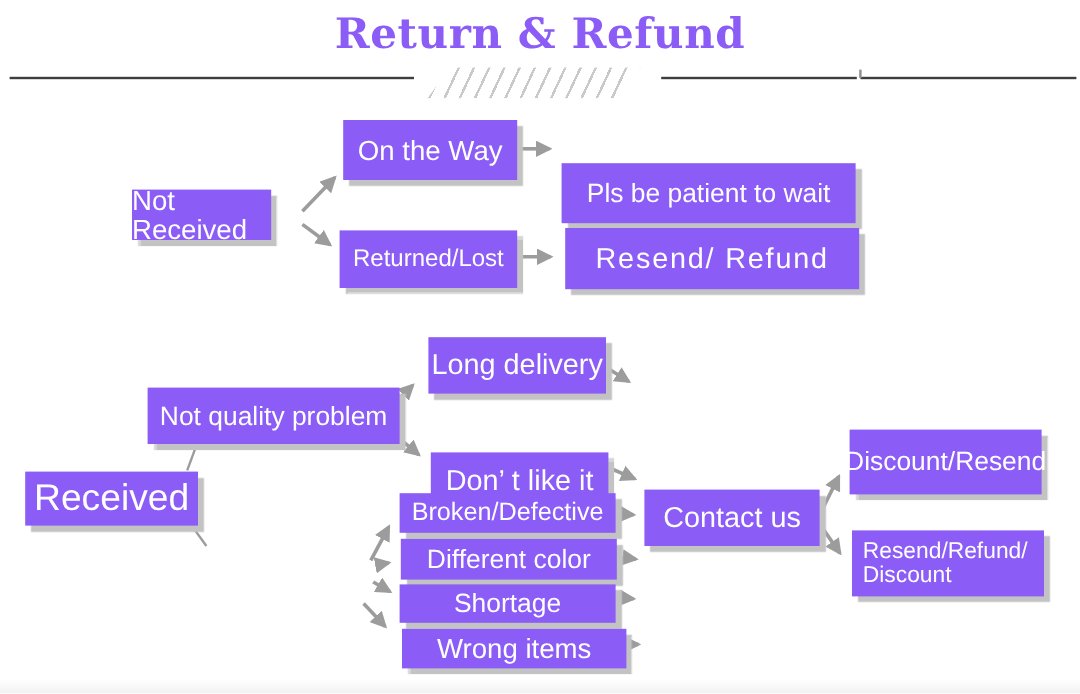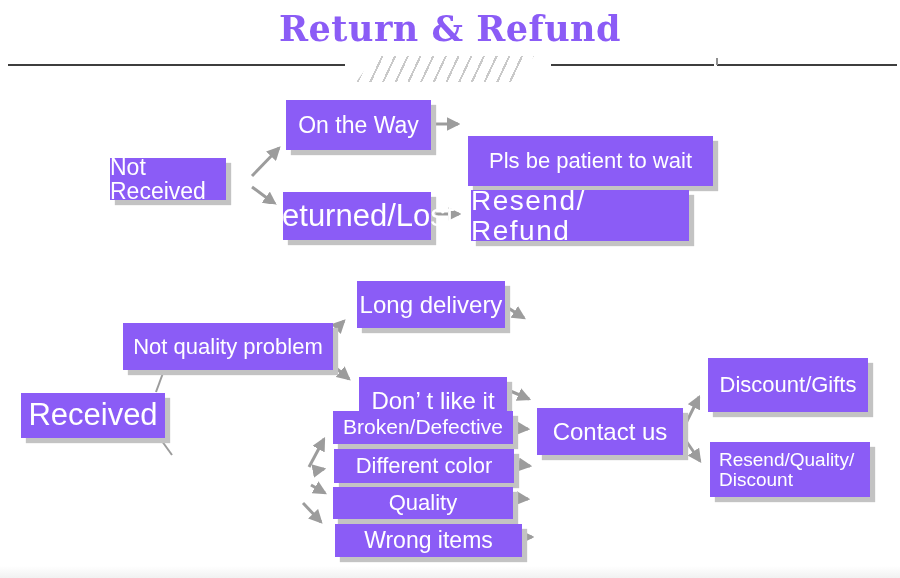--- a/index.html
+++ b/index.html
@@ -57,22 +57,22 @@
     justify-content: center;
     box-shadow: 5px 5px 1px #c3c3c3;
     line-height: 1.05;
     white-space: pre-line;
     font-size: 22px;
   }
 
   .n-not-received   { left: 110px; top: 158px; width: 116px; height: 42px; font-size: 23px; }
   .n-on-the-way     { left: 286px; top: 100px; width: 145px; height: 50px; font-size: 23px; }
   .n-pls-wait       { left: 468px; top: 100px; width: 245px; height: 50px; font-size: 22px; margin-top: 36px; }
-  .n-returned-lost  { left: 283px; top: 192px; width: 148px; height: 48px; font-size: 31px; }
-  .n-resend-refund  { left: 471px; top: 190px; width: 218px; height: 51px; font-size: 28px; letter-spacing: 1.5px; }
+  .n-returned-lost  { left: 283px; top: 192px; width: 148px; height: 48px; font-size: 20px; }
+  .n-resend-refund  { left: 471px; top: 190px; width: 245px; height: 51px; font-size: 24px; letter-spacing: 1.5px; }
 
   .n-received       { left: 21px;  top: 393px; width: 144px; height: 45px; font-size: 31px; text-align: center; }
   .n-not-quality    { left: 123px; top: 323px; width: 210px; height: 47px; font-size: 22px; }
   .n-quality        { left: 123px; top: 455px; width: 188px; height: 52px; font-size: 24px; }
   .n-long-delivery  { left: 357px; top: 281px; width: 148px; height: 47px; font-size: 24px; }
   .n-dont-like      { left: 359px; top: 357px; width: 148px; height: 47px; font-size: 24px; margin-top: 20px; }
   .n-broken         { left: 333px; top: 411px; width: 180px; height: 33px; font-size: 21px; text-align: right; }
   .n-different      { left: 334px; top: 449px; width: 180px; height: 34px; font-size: 22px; }
   .n-shortage       { left: 333px; top: 487px; width: 180px; height: 32px; font-size: 22px; }
   .n-wrong-items    { left: 335px; top: 524px; width: 187px; height: 33px; font-size: 23px; }
@@ -139,21 +139,21 @@
   <div class="node n-pls-wait">Pls be patient to wait</div>
   <div class="node n-returned-lost">Returned/Lost</div>
   <div class="node n-resend-refund">Resend/ Refund</div>
 
   <div class="node n-received">Received</div>
   <div class="node n-not-quality">Not quality problem</div>
   <div class="node n-long-delivery">Long delivery</div>
   <div class="node n-dont-like">Don’ t like it</div>
   <div class="node n-broken">Broken/Defective</div>
   <div class="node n-different">Different color</div>
-  <div class="node n-shortage">Quality</div>
+  <div class="node n-shortage">Shortage</div>
   <div class="node n-wrong-items">Wrong items</div>
   <div class="node n-contact-us">Contact us</div>
-  <div class="node n-discount-gifts">Discount/Gifts</div>
-  <div class="node n-rr-discount">Resend/Quality/
+  <div class="node n-discount-gifts">Discount/Resend</div>
+  <div class="node n-rr-discount">Resend/Refund/
 Discount</div>
 
   <div class="bottom-fade"></div>
 </div>
 
 </body></html>

